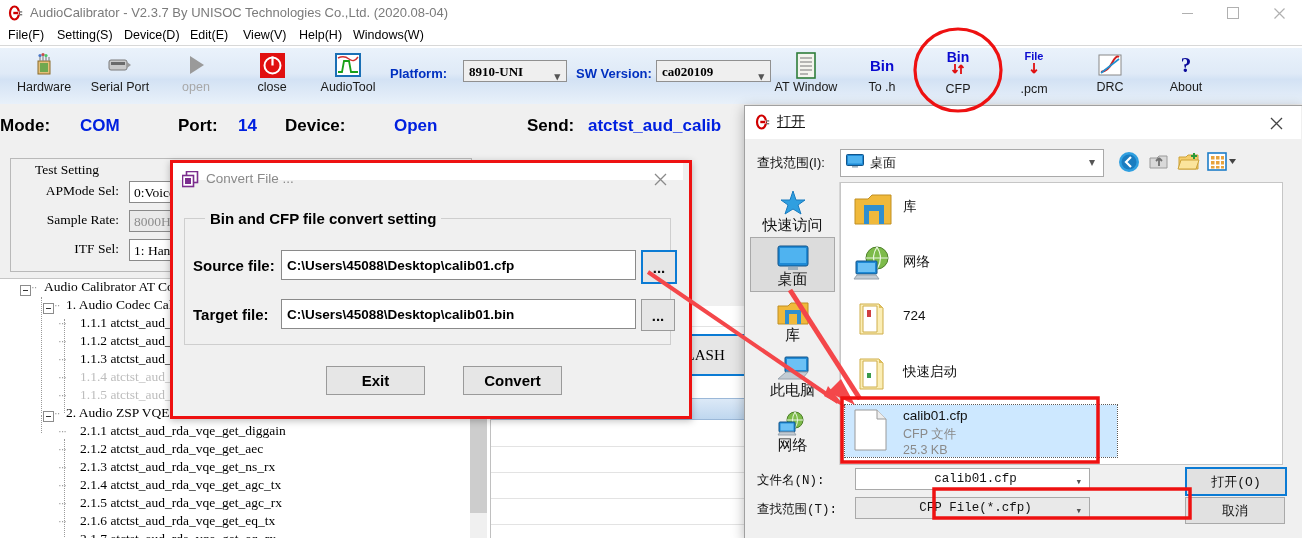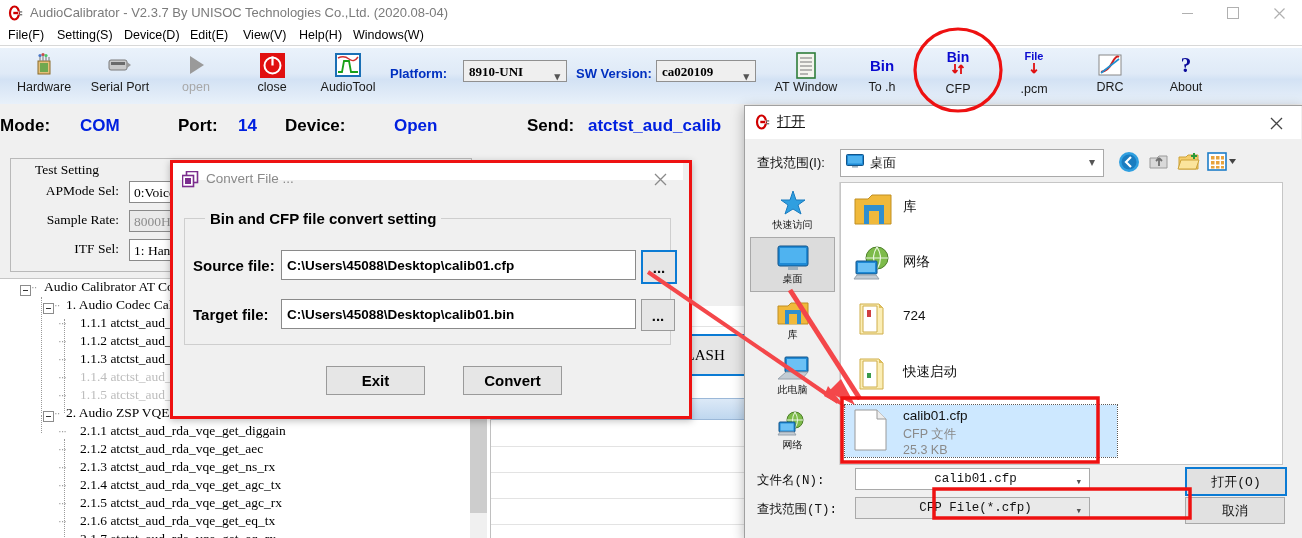--- a/index.html
+++ b/index.html
@@ -126,21 +126,21 @@
   #od-lookin{left:95px;top:43px;width:262px;height:26px;background:#fff;border:1px solid #a9a9a9;}
   #od-lookin .mon{position:absolute;left:5px;top:4px;width:18px;height:14px;}
   #od-lookin .txt{position:absolute;left:29px;top:4px;font-size:13px;color:#111;}
   #od-lookin .chev{position:absolute;right:8px;top:5px;color:#555;font-size:12px;}
   .od-tbic{position:absolute;top:44px;width:24px;height:24px;}
   #od-body{left:0;top:76px;width:556px;height:283px;}
   #od-places{left:1px;top:0;width:93px;height:283px;background:#f0f0f0;border-right:1px solid #d6d6d6;}
   .place{position:absolute;left:4px;width:85px;height:55px;text-align:center;}
   .place.sel{background:#dcdcdc;border:1px solid #a9a9a9;box-sizing:border-box;}
   .place .pic{height:33px;display:flex;align-items:flex-end;justify-content:center;}
-  .place .plb{font-size:10px;color:#111;line-height:15px;}
+  .place .plb{font-size:15px;color:#111;line-height:15px;}
   #od-list{left:95px;top:0;width:443px;height:283px;background:#ffffff;border:1px solid #c6c6c6;box-sizing:border-box;}
   .fitem{position:absolute;left:4px;width:270px;height:48px;}
   .fitem .fic{position:absolute;left:8px;top:4px;width:40px;height:40px;}
   .fitem .fn1{position:absolute;left:58px;top:3px;font-size:13.5px;color:#111;}
   .fitem .fn2{position:absolute;left:58px;top:21px;font-size:12.5px;color:#8a8a8a;}
   .fitem .fn3{position:absolute;left:58px;top:38px;font-size:12.5px;color:#8a8a8a;}
   .fitem.sel{background:#cde8ff;outline:1px dotted #5a5a5a;}
   #od-foot{left:0;top:360px;width:556px;height:52px;text-align:center;}
   .od-flab{position:absolute;font-family:"Liberation Mono",monospace;font-size:12.5px;color:#111;}
   .od-fcombo{position:absolute;height:22px;border:1px solid #a9a9a9;background:#fff;
@@ -252,21 +252,21 @@
       <div class="lb">AudioTool</div>
     </div>
 
     <div class="tlabel" style="left:390px;top:18px">Platform:</div>
     <div class="tcombo" style="left:463px;top:12px;width:104px">
       <span>8910-UNI</span>
       <span class="arw">▾</span>
     </div>
 
     <div class="tlabel" style="left:576px;top:18px">SW Version:</div>
-    <div class="tcombo" style="left:656px;top:12px;width:100px">
+    <div class="tcombo" style="left:656px;top:12px;width:115px">
       <span>ca020109</span>
       <span class="arw">▾</span>
     </div>
 
     <div class="tbtn" style="left:770px">
       <div class="ic">
         <svg width="22" height="27" viewBox="0 0 22 27">
           <rect x="2" y="1" width="18" height="25" fill="#f4f4ee" stroke="#2e7d3a" stroke-width="1.6"></rect>
           <path d="M5 6 H17 M5 10 H17 M5 14 H17 M5 18 H17 M5 22 H13" stroke="#777" stroke-width="1"></path>
         </svg>

